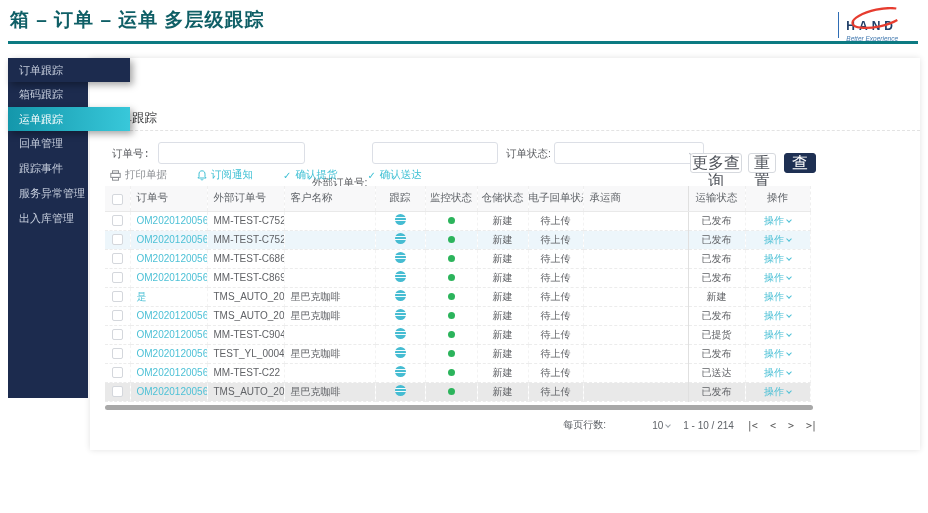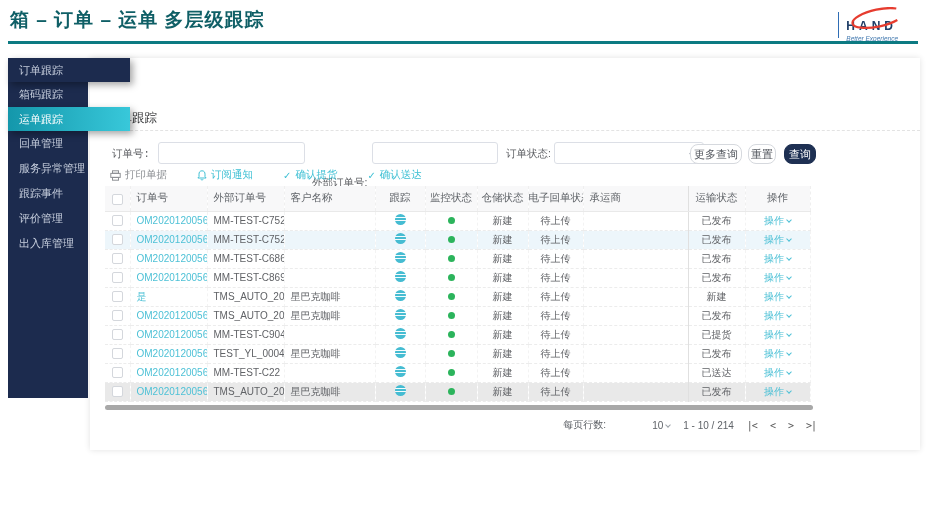--- a/index.html
+++ b/index.html
@@ -26,21 +26,21 @@
   .panel { position:absolute; left:90px; top:58px; width:830px; height:392px; background:#fff; box-shadow:0 0 6px rgba(0,0,0,0.12); }
   .panel-title { position:absolute; left:17px; top:52px; font-size:12.5px; color:#303133; }
   .panel-divider { position:absolute; left:0; top:72px; width:100%; border-top:1px dashed #e3e3e3; }
 
   
   .filters { position:absolute; left:0; top:84px; width:100%; height:24px; font-size:10.5px; color:#606266; }
   .f-label { position:absolute; top:5px; }
   .f-input { position:absolute; top:0; height:22px; border:1px solid #dcdfe6; border-radius:3px; background:#fff; font-size:10px; padding:0 6px; color:#333; }
   .f-select { position:absolute; top:0; height:22px; border:1px solid #dcdfe6; border-radius:3px; background:#fff; }
   .sel-chev { position:absolute; right:8px; top:8px; width:5px; height:5px; border-right:1px solid #b7bcc4; border-bottom:1px solid #b7bcc4; transform:rotate(45deg); }
-  .btn { position:absolute; top:2px; height:20px; border:1px solid #d6d9de; border-radius:8px; background:#fff; font-size:11px; color:#51555c; text-align:center; line-height:18px; cursor:pointer; }
+  .btn { position:absolute; top:11px; height:20px; border:1px solid #d6d9de; border-radius:3px; background:#fff; font-size:16px; color:#51555c; text-align:center; line-height:18px; cursor:pointer; }
   .btn.primary { background:#1e3053; border-color:#1e3053; color:#fff; }
 
   
   .toolbar { position:absolute; left:20px; top:110px; display:flex; align-items:center; gap:30px; font-size:10.5px; }
   .tool { display:flex; align-items:center; gap:4px; cursor:pointer; }
   .tool.muted { color:#8d9094; }
   .tool.teal { color:#3fc0d4; }
   .tool .tick { font-size:10px; }
 
   
@@ -86,23 +86,22 @@
       <div class="logo-tagline">Better Experience</div>
     </div>
   </div>
   <div class="title-rule"></div>
 
   <nav class="sidebar" id="sidebar">
       <div class="side-item raised">订单跟踪</div>
       <div class="side-item">箱码跟踪</div>
       <div class="side-item raised active">运单跟踪</div>
       <div class="side-item">回单管理</div>
+      <div class="side-item">跟踪事件</div>
       <div class="side-item">服务异常管理</div>
-      <div class="side-item">跟踪事件</div>
-      <div class="side-item">评价管理</div>
       <div class="side-item">出入库管理</div>
     </nav>
 
   <main class="panel">
     <div class="panel-title">订单跟踪</div>
     <div class="panel-divider"></div>
 
     <div class="filters">
       <span class="f-label" style="left:22px;font-family:Liberation Mono, monospace;">订单号:</span>
       <input class="f-input" style="left: 68px; width: 147px;" value="">

